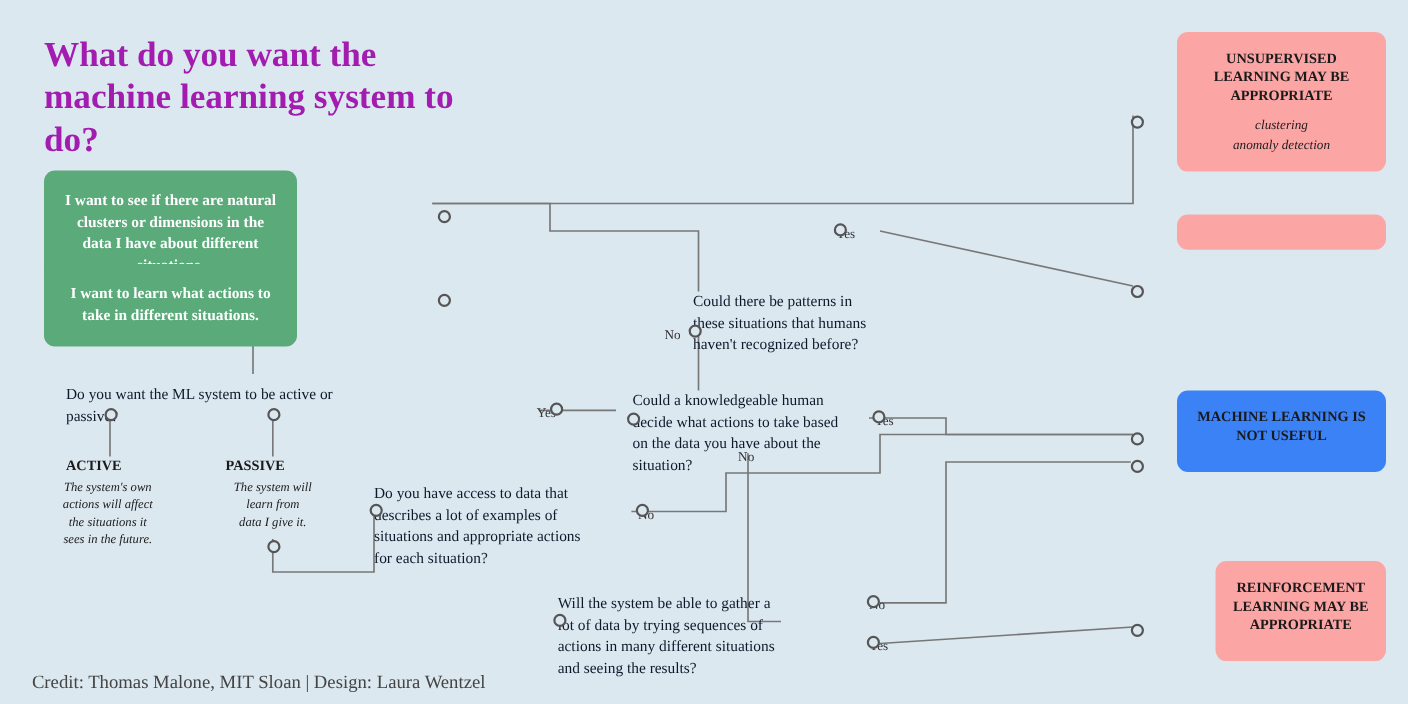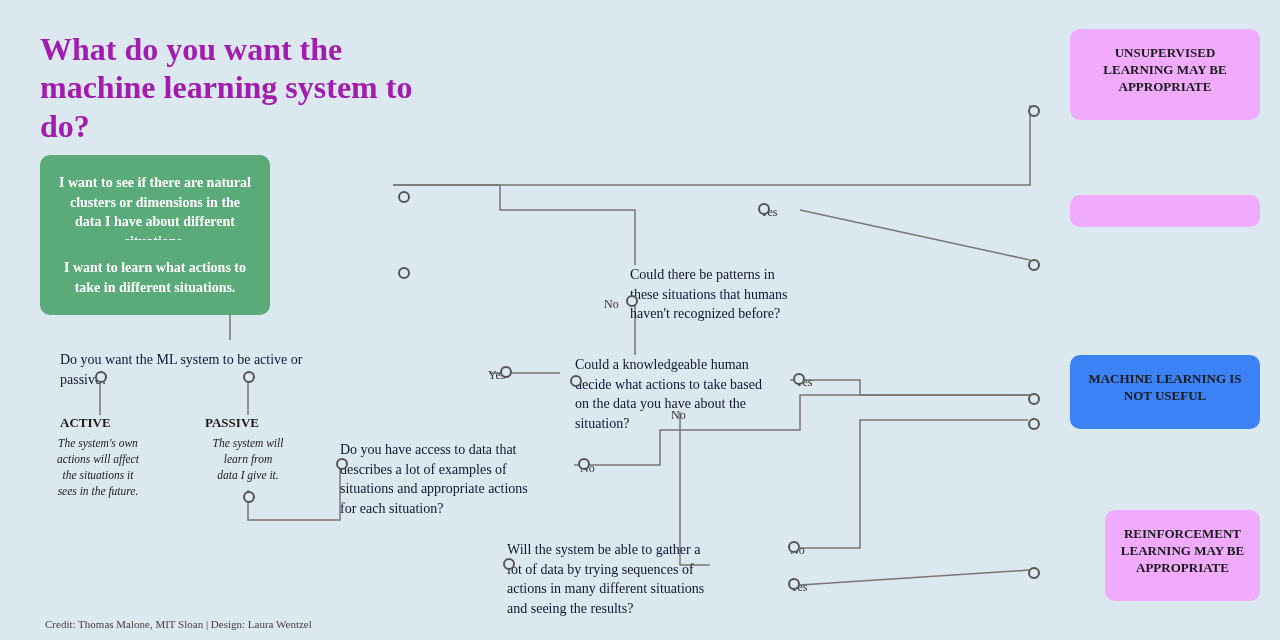--- a/index.html
+++ b/index.html
@@ -55,21 +55,21 @@
     .result-box {
       position: absolute;
       width: 180px;
       border-radius: 10px;
       text-align: center;
       padding: 16px 12px;
       right: 20px;
     }
 
     .result-box.teal {
-      background: #f0abfc;
+      background: #fca5a5;
     }
 
     .result-box.gray {
       background: #3b82f6;
     }
 
     .result-box-title {
       font-size: 13px;
       font-weight: bold;
       color: #1a1a1a;
@@ -114,22 +114,22 @@
       top: 0;
       left: 0;
       width: 1280px;
       height: 640px;
       pointer-events: none;
     }
 
     .credit {
       position: absolute;
       bottom: 10px;
-      left: 45px;
-      font-size: 11px;
+      left: 29px;
+      font-size: 17px;
       color: #444;
     }
   </style>
 </head>
 <body>
 
 <svg class="lines" xmlns="http://www.w3.org/2000/svg">
 
   <path d="M 393 185 L 1030 185 L 1030 105" stroke="#777" stroke-width="1.5" fill="none"></path>
 
@@ -233,20 +233,21 @@
 <div class="circle" style="top:558px; left:503px;"></div>
 
 <div class="label-text" style="top:543px; left:790px;">No</div>
 <div class="circle" style="top:541px; left:788px;"></div>
 
 <div class="label-text" style="top:580px; left:790px;">Yes</div>
 <div class="circle" style="top:578px; left:788px;"></div>
 
 <div class="result-box teal" style="top:29px; right:20px; width:190px;">
   <div class="result-box-title">UNSUPERVISED LEARNING MAY BE APPROPRIATE</div>
+  <div class="result-box-sub">clustering<br>anomaly detection</div>
 </div>
 <div class="circle" style="top:105px; left:1028px;"></div>
 
 <div class="result-box teal" style="top:195px; right:20px; width:190px;">
 </div>
 <div class="circle" style="top:259px; left:1028px;"></div>
 
 <div class="result-box gray" style="top:355px; right:20px; width:190px;">
   <div class="result-box-title">MACHINE LEARNING IS NOT USEFUL</div>
 </div>

